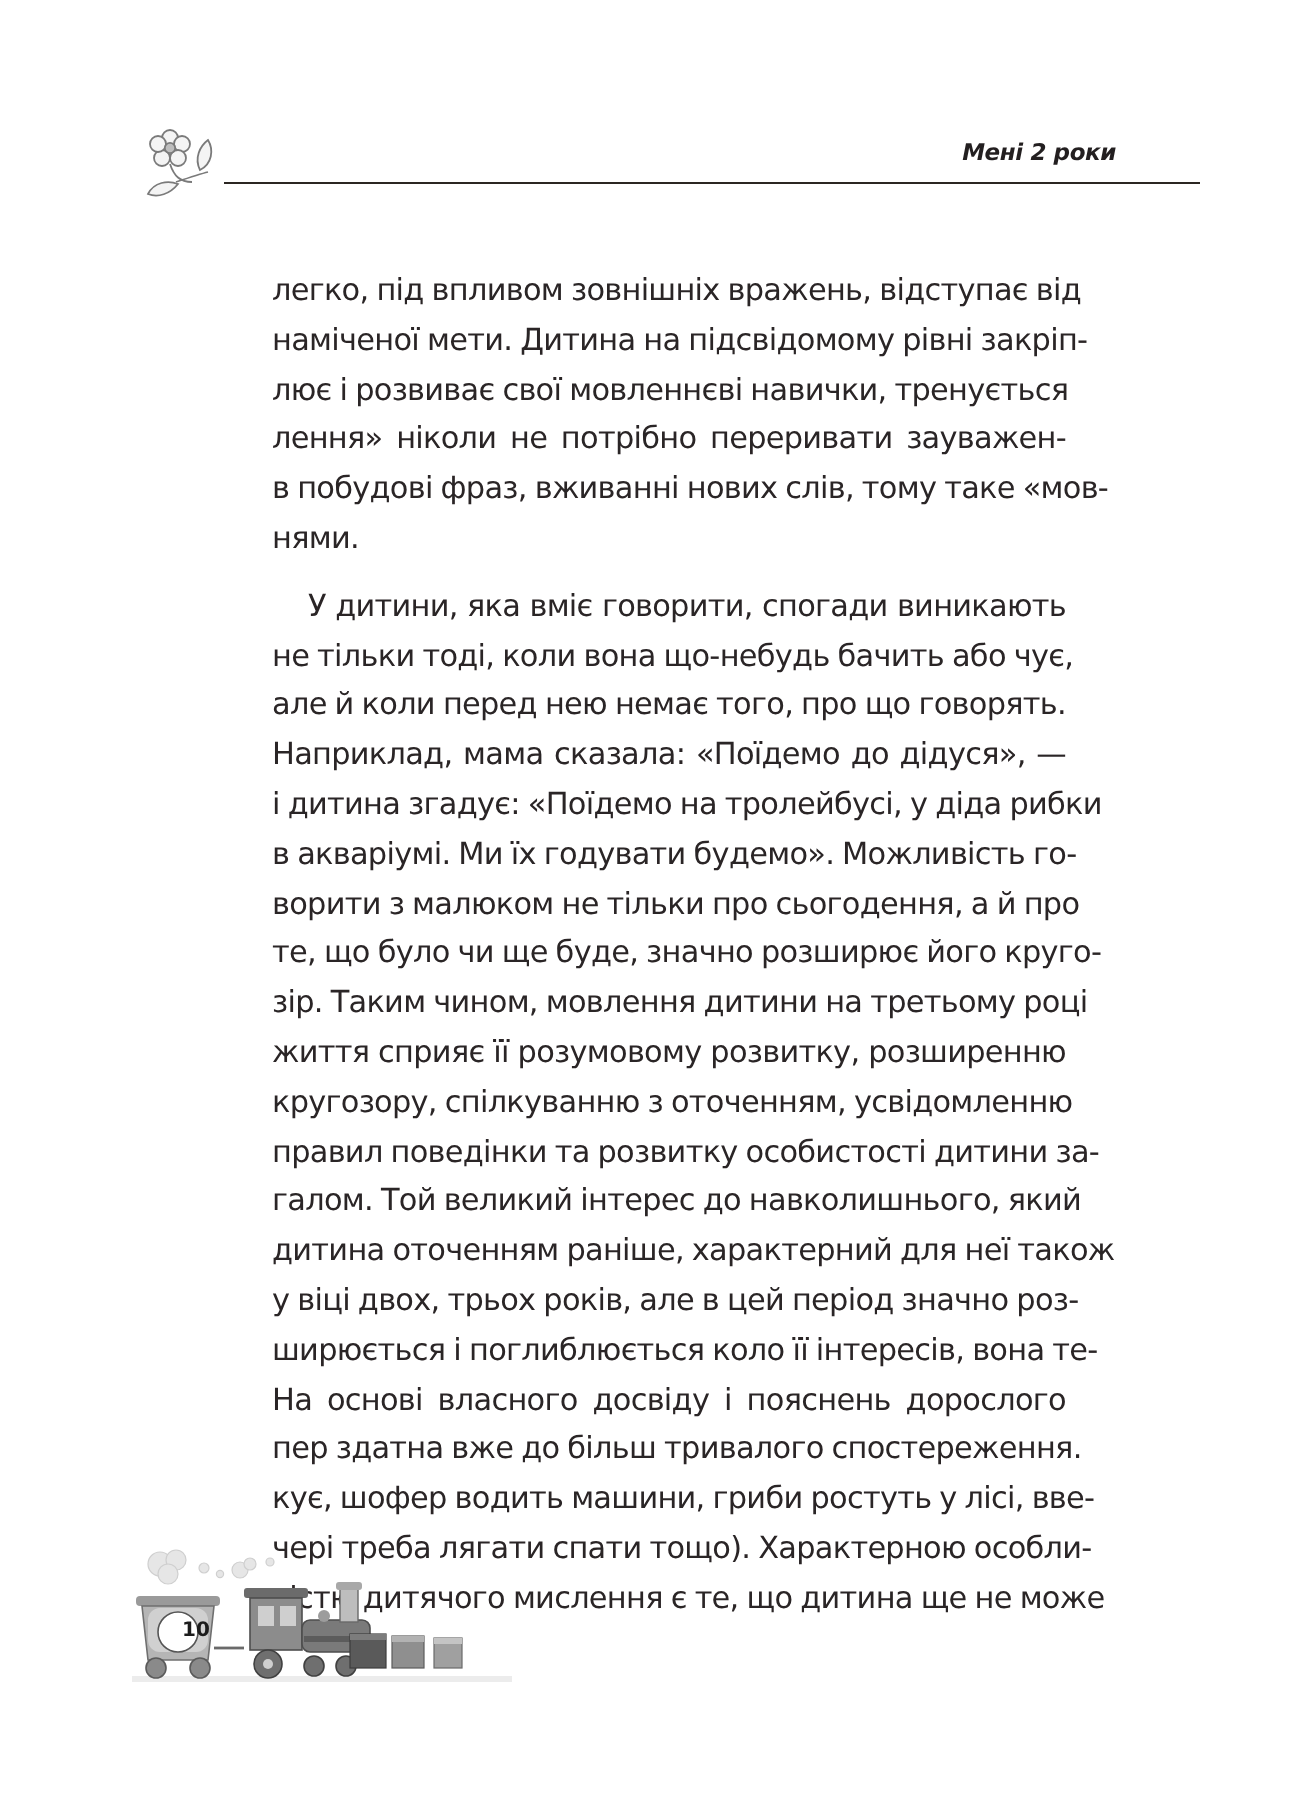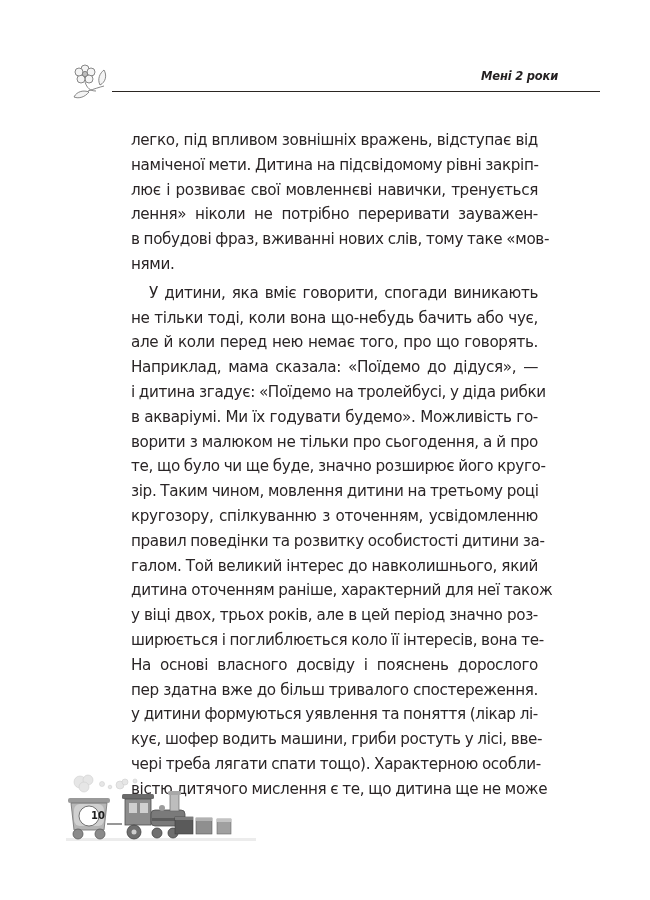--- a/index.html
+++ b/index.html
@@ -54,21 +54,21 @@
       top: 124px;
       width: 415px;
       font-size: 15.2px;
       line-height: 24.8px;
       letter-spacing: -0.35px;
       word-spacing: -0.5px;
       text-align: justify;
       color: #2a2526;
     }
     .para {
-      margin: 4px;
+      margin: 9px;
       text-align: justify;
     }
     .line {
       display: block;
       text-align: justify;
       text-align-last: justify;
       white-space: nowrap;
       height: 24.8px;
     }
     .line.last {
@@ -129,29 +129,29 @@
   <div class="para">
     <span class="line indent">У дитини, яка вміє говорити, спогади виникають</span>
     <span class="line">не тільки тоді, коли вона що-небудь бачить або чує,</span>
     <span class="line">але й коли перед нею немає того, про що говорять.</span>
     <span class="line">Наприклад, мама сказала: «Поїдемо до дідуся», —</span>
     <span class="line">і дитина згадує: «Поїдемо на тролейбусі, у діда рибки</span>
     <span class="line">в акваріумі. Ми їх годувати будемо». Можливість го-</span>
     <span class="line">ворити з малюком не тільки про сьогодення, а й про</span>
     <span class="line">те, що було чи ще буде, значно розширює його круго-</span>
     <span class="line">зір. Таким чином, мовлення дитини на третьому році</span>
+    <span class="line">життя сприяє її розумовому розвитку, розширенню</span>
     <span class="line">кругозору, спілкуванню з оточенням, усвідомленню</span>
     <span class="line">правил поведінки та розвитку особистості дитини за-</span>
     <span class="line">галом. Той великий інтерес до навколишнього, який</span>
     <span class="line">дитина оточенням раніше, характерний для неї також</span>
     <span class="line">у віці двох, трьох років, але в цей період значно роз-</span>
     <span class="line">ширюється і поглиблюється коло її інтересів, вона те-</span>
     <span class="line">На основі власного досвіду і пояснень дорослого</span>
     <span class="line">пер здатна вже до більш тривалого спостереження.</span>
-    <span class="line">у дитини формуються уявлення та поняття (лікар лі-</span>
     <span class="line">кує, шофер водить машини, гриби ростуть у лісі, вве-</span>
     <span class="line">чері треба лягати спати тощо). Характерною особли-</span>
     <span class="line">вістю дитячого мислення є те, що дитина ще не може</span>
   </div>
 </div>
 
 <div class="footer-art">
   <svg viewBox="0 0 200 75" width="200" height="75">
 
     <g fill="#e6e6e6" stroke="#cfcfcf" stroke-width="0.6">

